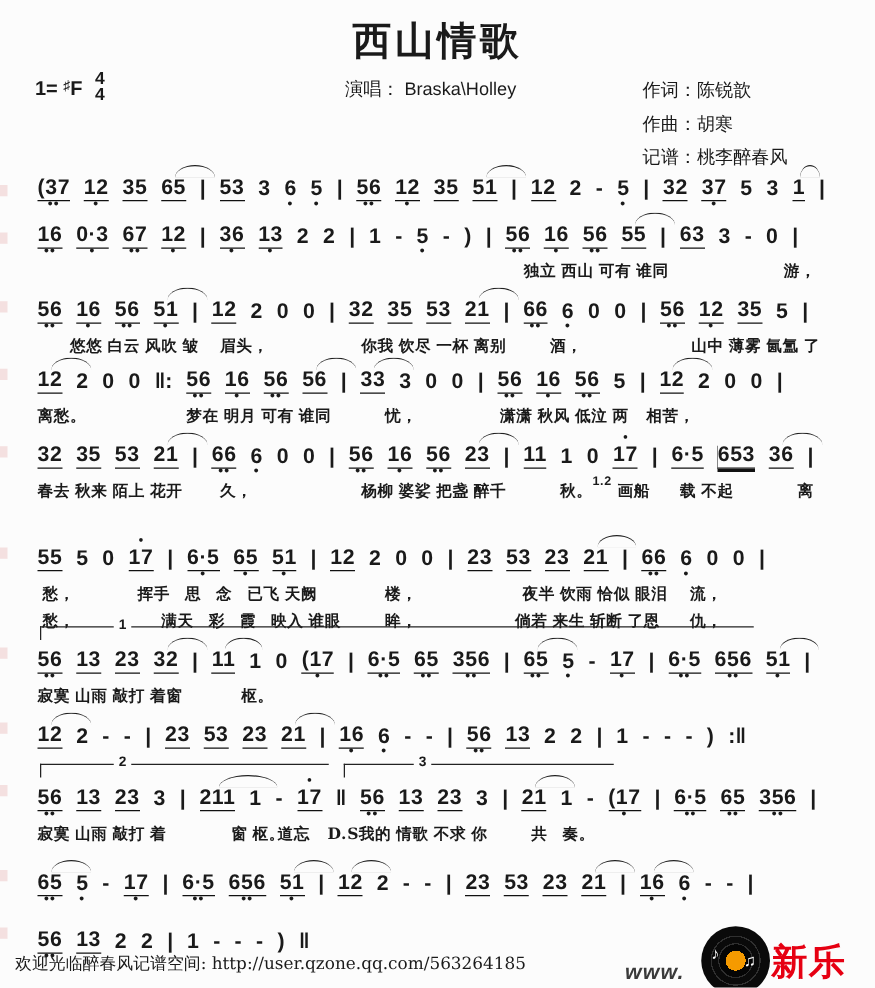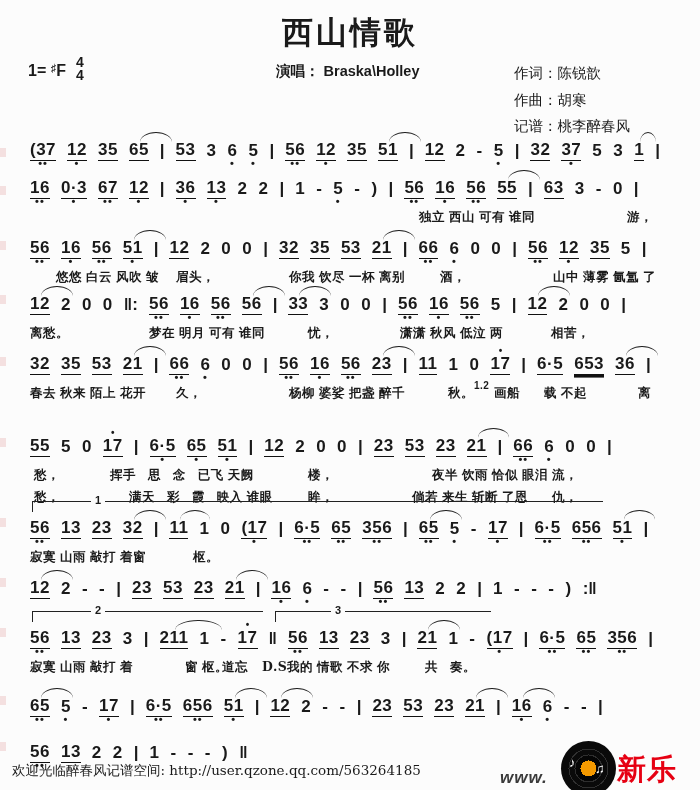--- a/index.html
+++ b/index.html
@@ -5,21 +5,21 @@
   html,body{margin:0;padding:0}
   body{width:700px;height:790px;position:relative;overflow:hidden;background:#fcfcfc;
        font-family:"Liberation Sans",sans-serif;color:#1a1a1a}
   .title{position:absolute;top:12px;left:0;width:100%;text-align:center;
          font-size:31px;font-weight:bold;letter-spacing:3px}
   .keysig{position:absolute;left:28px;top:56px;font-size:16px;font-weight:bold}
   .keysig .sh{font-size:11px;vertical-align:4px}
   .frac{display:inline-block;vertical-align:-4px;margin-left:10px;text-align:center;
         font-size:14px;line-height:13px;font-weight:bold}
   .frac span{display:block}
-  .performer{position:absolute;left:276px;top:62px;font-size:14.5px;font-weight:bold}
+  .performer{position:absolute;left:276px;top:62px;font-size:14.5px;font-weight:normal}
   .credits{position:absolute;left:514px;top:60px;font-size:14.5px;line-height:26.5px;
            font-family:"DejaVu Serif",serif}
   .credits div{white-space:pre}
   .system{position:absolute;left:0;right:0}
   .notes{display:flex;align-items:flex-end;gap:11px;margin:0 12px 0 30px;position:relative}
   .tk{display:inline-flex;flex-direction:column;align-items:center;position:relative}
   .tk .a{height:7px;font-size:10px;line-height:8px;font-weight:bold}
   .tk .n{font-size:17px;line-height:20px;font-weight:700;letter-spacing:.5px;white-space:pre}
   .tk .b{height:7px;font-size:11px;line-height:5px;letter-spacing:1px;font-weight:bold}
   .tk.u1 .n{border-bottom:1.7px solid #111}
@@ -598,21 +598,21 @@
           <span class="a"></span>
           <span class="n">|</span>
           <span class="b"></span>
         </span>
       </div>
       <div class="lyr">
         <span style="left: 30px;">离愁。</span>
         <span style="left: 149px;">梦在 明月 可有 谁同</span>
         <span style="left: 308px;">忧，</span>
         <span style="left: 400px;">潇潇 秋风 低泣 两</span>
-        <span style="left: 551px;">相苦，</span>
+        <span style="left: 517px;">相苦，</span>
       </div>
     </div>
     <div class="system" style="top: 347px;">
       <div class="notes">
         <span class="tk u1">
           <span class="a"></span>
           <span class="n">32</span>
           <span class="b"></span>
         </span>
         <span class="tk u1">
@@ -862,21 +862,21 @@
         <span class="tk bar">
           <span class="a"></span>
           <span class="n">|</span>
           <span class="b"></span>
         </span>
       </div>
       <div class="lyr">
         <span style="left: 34px;">愁，</span>
         <span style="left: 110px;">挥手   思   念   已飞 天阙</span>
         <span style="left: 308px;">楼，</span>
-        <span style="left: 432px;">夜半 饮雨 恰似 眼泪</span>
+        <span style="left: 418px;">夜半 饮雨 恰似 眼泪</span>
         <span style="left: 552px;">流，</span>
       </div>
       <div class="lyr">
         <span style="left: 34px;">愁，</span>
         <span style="left: 110px; margin-left: 19px;">满天   彩   霞   映入 谁眼</span>
         <span style="left: 308px;">眸，</span>
         <span style="left: 412px;">倘若 来生 斩断 了恩</span>
         <span style="left: 552px;">仇，</span>
       </div>
     </div>

